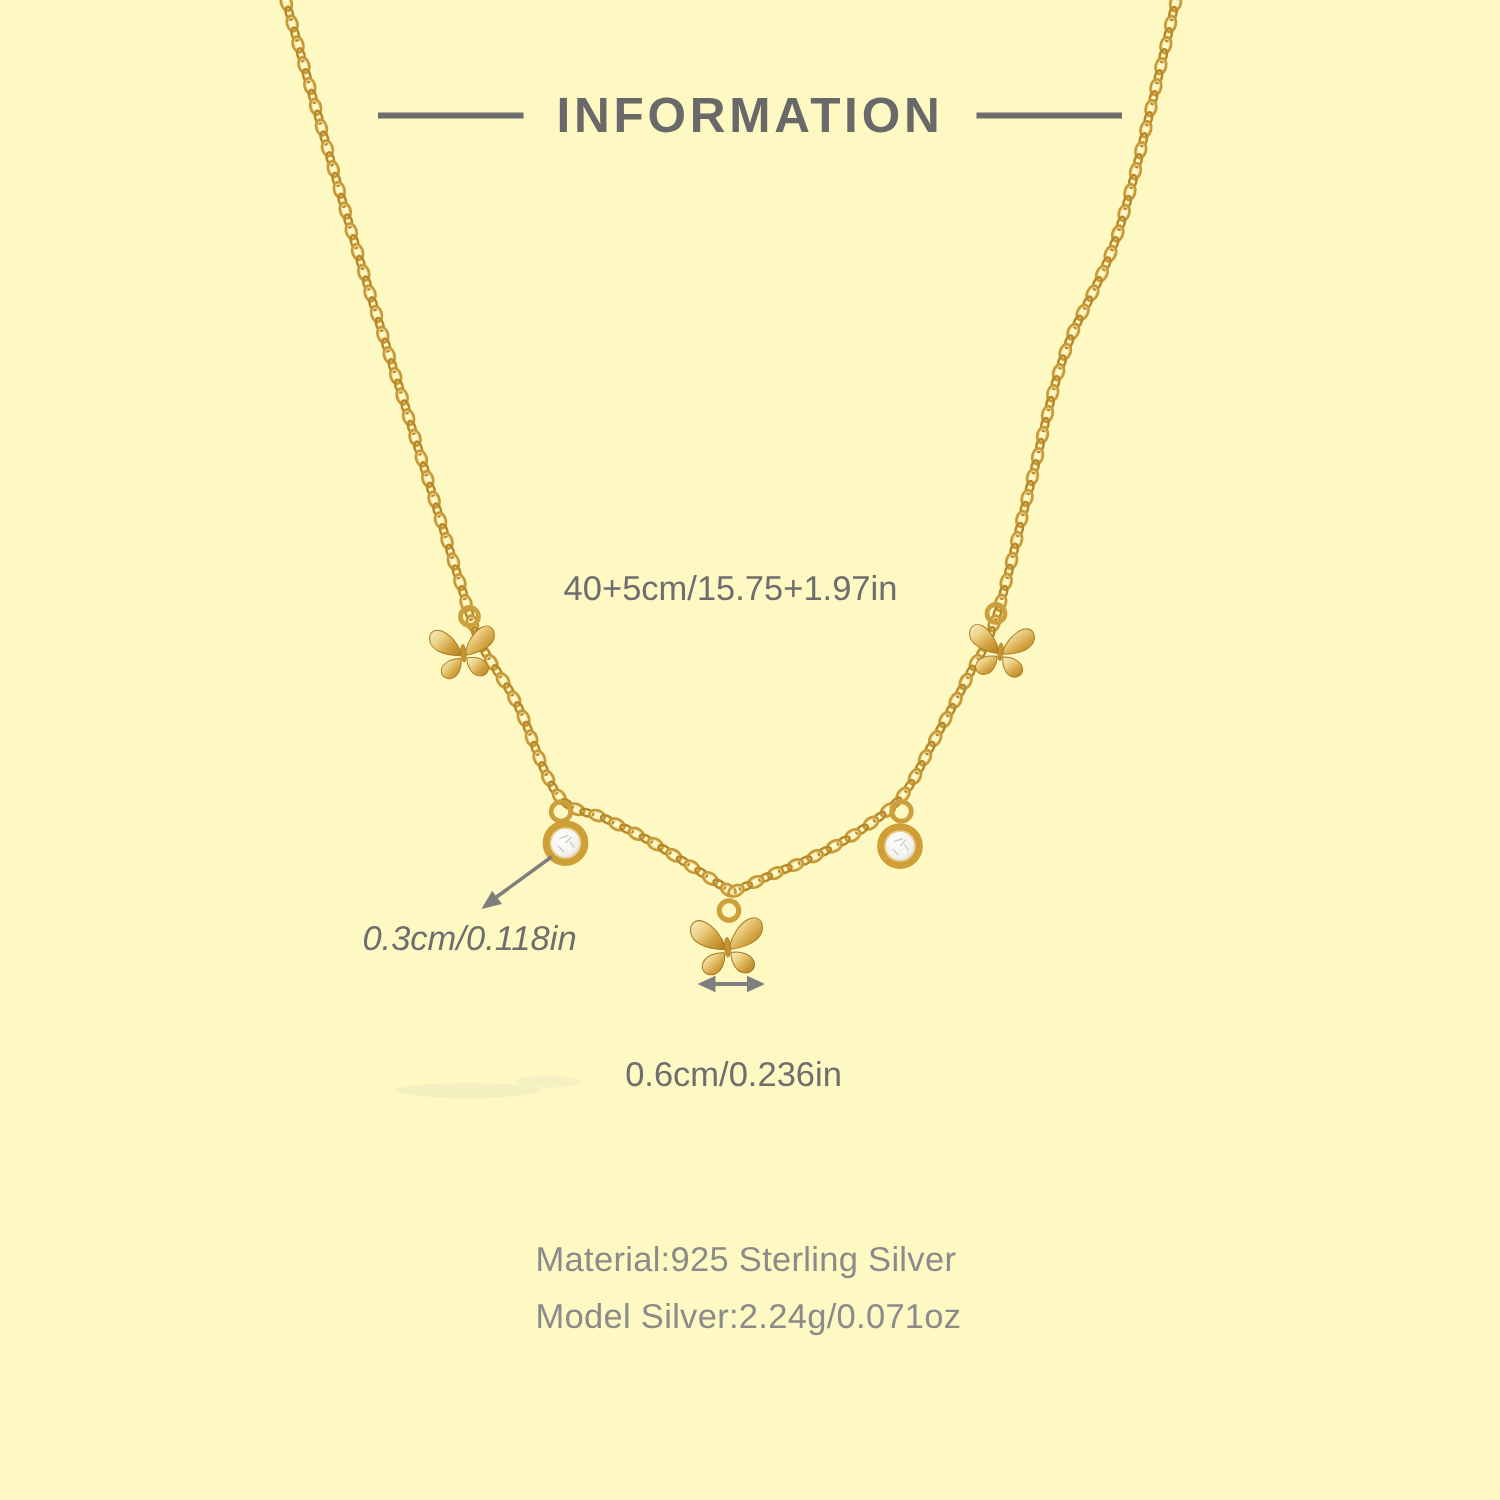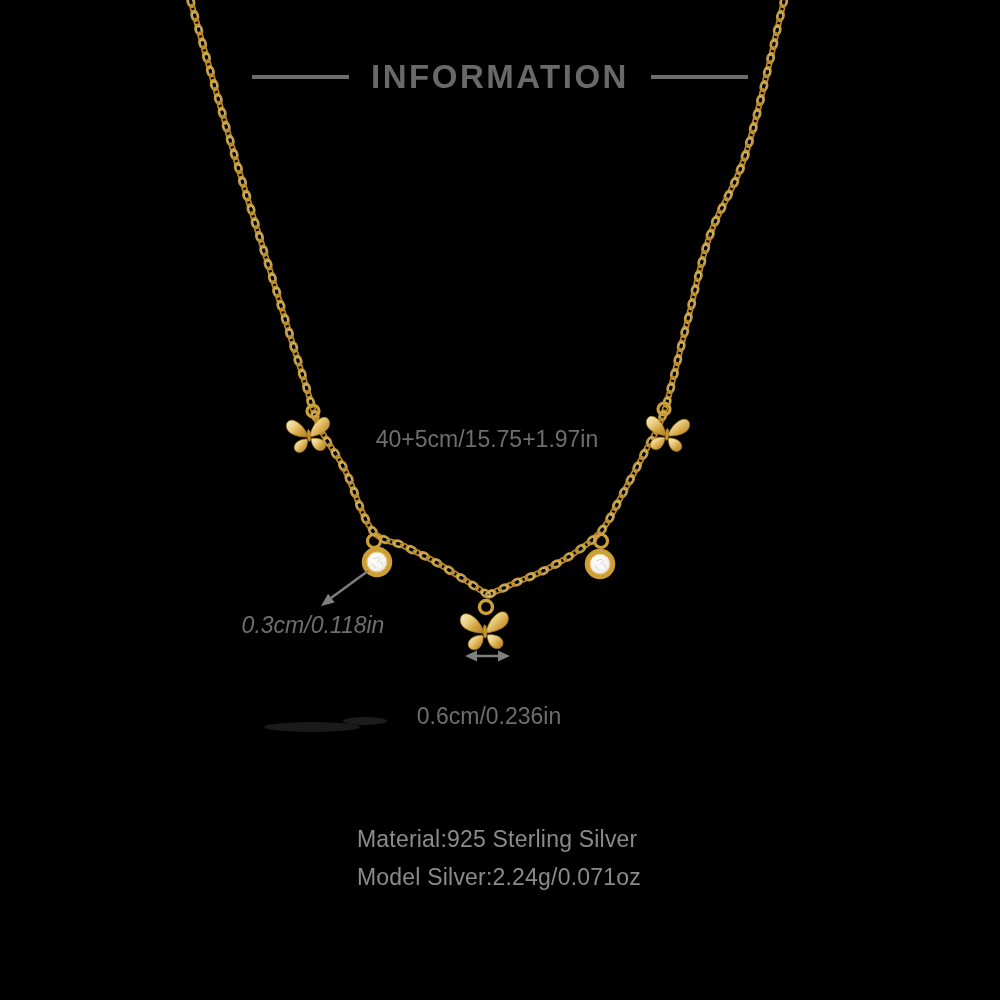--- a/index.html
+++ b/index.html
@@ -1,34 +1,34 @@
 <!DOCTYPE html>
 <html><head>
 <meta charset="utf-8">
 <style>
   html,body{margin:0;padding:0;background:#fff;}
   .stage{
-    position:relative;width:1000px;height:1000px;background:#000000;
+    position:relative;width:1000px;height:1000px;background:#fef9c3;
     overflow:hidden;font-family:"Liberation Sans",sans-serif;
   }
   .necklace-svg{position:absolute;left:0;top:0;width:1000px;height:1000px;}
   .title-row{
     position:absolute;top:57px;left:0;width:1000px;height:40px;
     display:flex;align-items:center;justify-content:center;gap:22px;
   }
   .title-row h1{
     margin:0;font-size:33px;font-weight:bold;letter-spacing:2.5px;
     color:#696969;line-height:40px;
   }
   .dash{display:inline-block;width:97px;height:4px;background:#6d6d6d;}
   .label{
     position:absolute;transform:translateX(-50%);
     color:#6e6e6e;font-size:23px;white-space:nowrap;
   }
-  .label-chain-length{left:487px;top:379px;margin-top:47px;}
+  .label-chain-length{left:487px;top:379px;}
   .label-stone-size{left:313px;top:612px;font-style:italic;}
   .label-butterfly-width{left:489px;top:703px;}
   .specs{
     position:absolute;left:357px;top:820px;color:#8b8b8b;
     font-size:23px;line-height:38px;letter-spacing:.2px;
   }
 </style>
 </head>
 <body>
 

